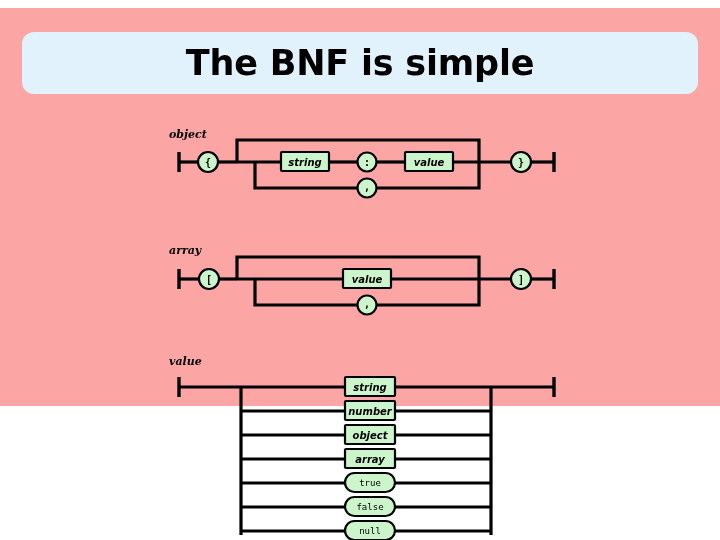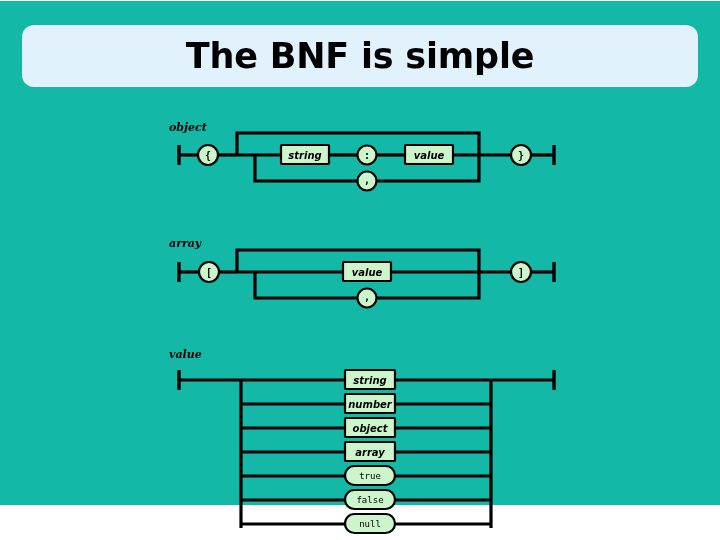--- a/index.html
+++ b/index.html
@@ -9,24 +9,24 @@
   }
   body {
     width: 720px;
     height: 540px;
     overflow: hidden;
     font-family: "Liberation Sans", sans-serif;
     position: relative;
   }
   #slide {
     position: absolute;
-    left: 0; top: 1px;
+    left: 0; top: 8px;
     width: 720px;
-    height: 504px;
-    background: #14b8a6;
+    height: 398px;
+    background: #fca5a5;
   }
   #title-banner {
     position: absolute;
     left: 22px;
     top: 24px;
     width: 676px;
     height: 62px;
     background: #e2f2fd;
     border-radius: 12px;
     display: flex;

